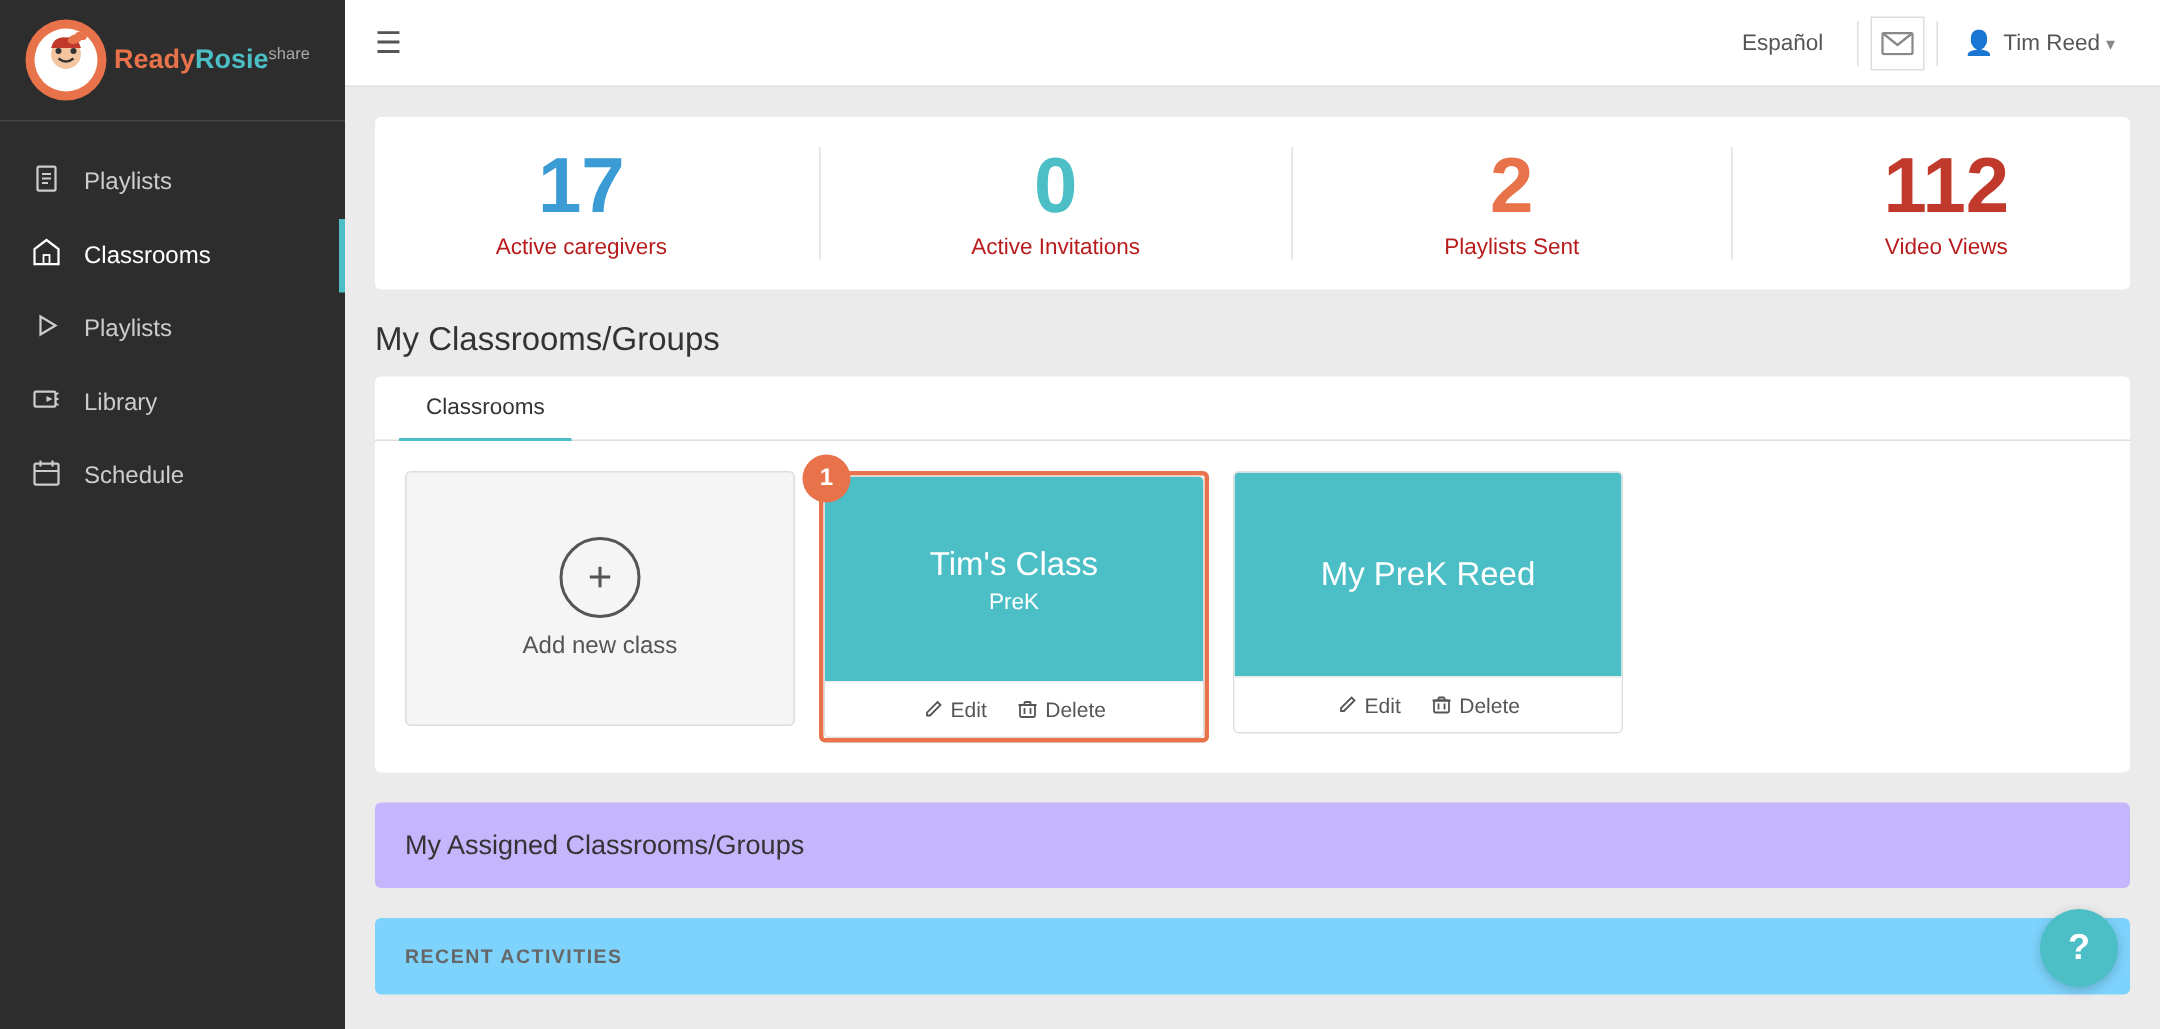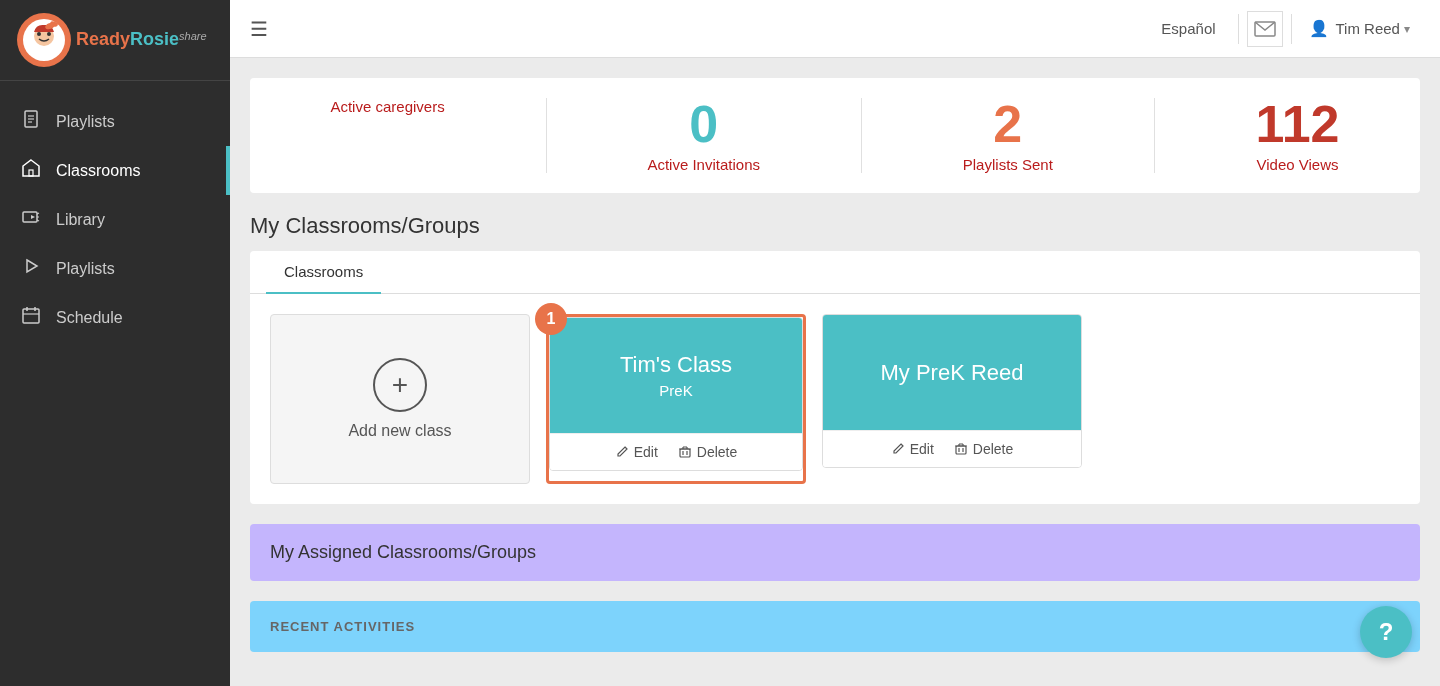--- a/index.html
+++ b/index.html
@@ -259,21 +259,21 @@
     }
     .class-card {
       width: 100%;
       border-radius: 4px;
       overflow: hidden;
       background: #fff;
       border: 1px solid #ddd;
     }
     .class-card-top {
       background: #4bbfc5;
-      height: 115px;
+      height: 136px;
       display: flex;
       flex-direction: column;
       align-items: center;
       justify-content: center;
       color: #fff;
     }
     .class-name {
       font-size: 22px;
       font-weight: 500;
     }
@@ -368,21 +368,20 @@
       font-weight: bold;
     }
     .brand-rosie {
       color: #4bbfc5;
       font-size: 18px;
       font-weight: bold;
     }
     .brand-share {
       color: #aaa;
       font-size: 11px;
-      font-style: italic;
     }
   </style>
 </head>
 <body>
 
 <div class="sidebar">
   <div class="sidebar-logo">
     <div class="ready-rosie-logo">
       <div class="logo-svg-area">
         <svg width="56" height="56" viewBox="0 0 56 56">
@@ -428,36 +427,36 @@
         <svg width="20" height="20" viewBox="0 0 20 20" fill="none">
           <polygon points="10,2 18,8 18,18 2,18 2,8" stroke="#fff" stroke-width="1.5" fill="none"></polygon>
           <rect x="8" y="12" width="4" height="6" stroke="#fff" stroke-width="1.2" fill="none"></rect>
         </svg>
       </span>
       <span class="nav-label">Classrooms</span>
     </div>
     <div class="nav-item">
       <span class="nav-icon">
         <svg width="20" height="20" viewBox="0 0 20 20" fill="none">
+          <polygon points="6,4 16,10 6,16" stroke="#ccc" stroke-width="1.5" fill="none"></polygon>
+        </svg>
+      </span>
+      <span class="nav-label">Playlists</span>
+    </div>
+    <div class="nav-item">
+      <span class="nav-icon">
+        <svg width="20" height="20" viewBox="0 0 20 20" fill="none">
           <rect x="2" y="5" width="14" height="10" rx="1" stroke="#ccc" stroke-width="1.5" fill="none"></rect>
           <polygon points="10,8 14,10 10,12" fill="#ccc"></polygon>
           <line x1="16" y1="7" x2="18" y2="6" stroke="#ccc" stroke-width="1.2"></line>
           <line x1="16" y1="10" x2="18" y2="10" stroke="#ccc" stroke-width="1.2"></line>
           <line x1="16" y1="13" x2="18" y2="14" stroke="#ccc" stroke-width="1.2"></line>
         </svg>
       </span>
       <span class="nav-label">Library</span>
-    </div>
-    <div class="nav-item">
-      <span class="nav-icon">
-        <svg width="20" height="20" viewBox="0 0 20 20" fill="none">
-          <polygon points="6,4 16,10 6,16" stroke="#ccc" stroke-width="1.5" fill="none"></polygon>
-        </svg>
-      </span>
-      <span class="nav-label">Playlists</span>
     </div>
     <div class="nav-item">
       <span class="nav-icon">
         <svg width="20" height="20" viewBox="0 0 20 20" fill="none">
           <rect x="2" y="4" width="16" height="14" rx="1" stroke="#ccc" stroke-width="1.5" fill="none"></rect>
           <line x1="6" y1="2" x2="6" y2="6" stroke="#ccc" stroke-width="1.5"></line>
           <line x1="14" y1="2" x2="14" y2="6" stroke="#ccc" stroke-width="1.5"></line>
           <line x1="2" y1="9" x2="18" y2="9" stroke="#ccc" stroke-width="1.2"></line>
         </svg>
       </span>
@@ -487,20 +486,21 @@
         <span>Tim Reed</span>
         <span style="margin-left:4px;font-size:12px;color:#888;">▾</span>
       </div>
     </div>
   </div>
 
   <div class="content">
 
     <div class="stats-bar">
       <div class="stat-item">
+        <div class="stat-number blue">17</div>
         <div class="stat-label">Active caregivers</div>
       </div>
       <div class="stat-divider"></div>
       <div class="stat-item">
         <div class="stat-number teal">0</div>
         <div class="stat-label">Active Invitations</div>
       </div>
       <div class="stat-divider"></div>
       <div class="stat-item">
         <div class="stat-number orange">2</div>

